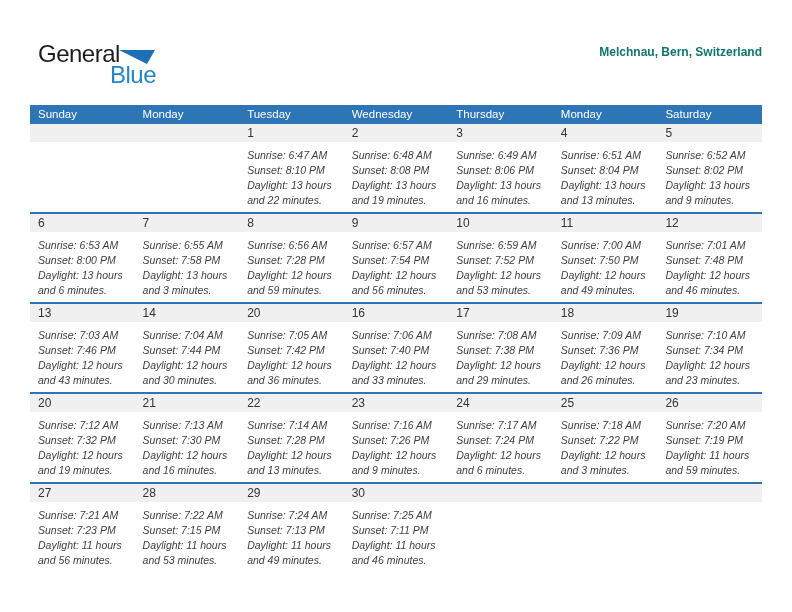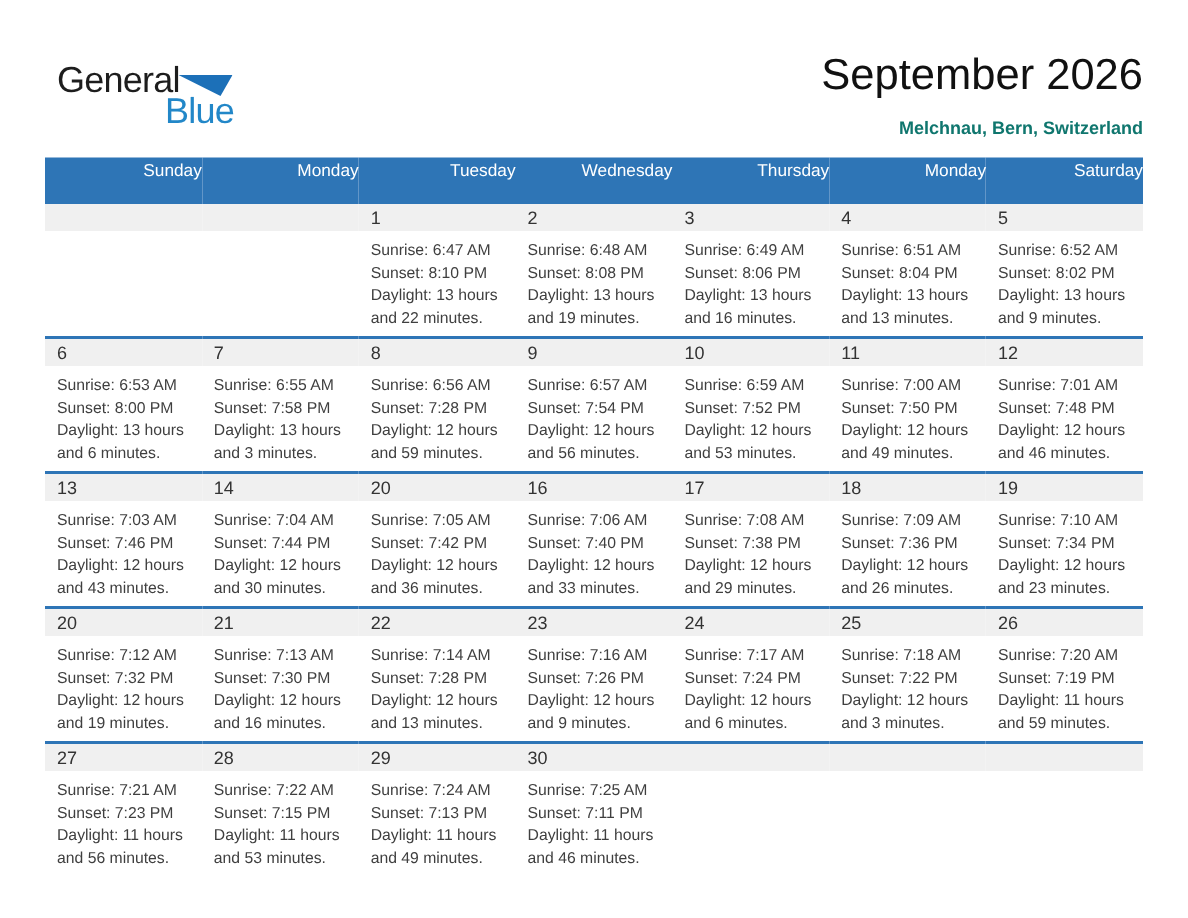--- a/index.html
+++ b/index.html
@@ -21,47 +21,46 @@
   .logo-blue{font-size:24px;font-weight:400;color:var(--logo-blue);margin-left:72px;margin-top:-3px;letter-spacing:-0.5px;}
   
   .titles{position:absolute;top:34px;right:30px;text-align:right;}
   .page-title{margin:0;font-size:29px;font-weight:400;color:#111;}
   .page-subtitle{margin-top:11px;font-size:12px;font-weight:700;color:#0f766e;text-align:right;}
   
   .calendar{position:absolute;top:105px;left:30px;width:732px;}
   table{border-collapse:collapse;table-layout:fixed;width:100%;}
   thead th{
     background:var(--blue);color:#fff;font-weight:400;font-size:11.5px;
-    text-align:right;padding:3px 0 16px 8px;
+    text-align:left;padding:3px 0 4px 8px;
   }
   tbody td{vertical-align:top;padding:0;height:88px;}
   tbody tr + tr{border-top:2px solid var(--blue);}
   .cell-head{
     background:var(--stripe);height:18px;line-height:18px;
     padding-left:8px;font-size:12px;color:#333;
   }
-  .cell-body{padding:6px 6px 0 8px;font-size:10.5px;line-height:15px;color:#3f3f3f;}
+  .cell-body{padding:6px 6px 0 8px;font-size:10.5px;line-height:15px;color:#3f3f3f;font-style:italic;}
 </style>
 </head>
 <body>
 
 <div class="page">
 
   <div class="logo">
     <div class="logo-row1">
       <span class="logo-general">General</span>
       <svg class="logo-triangle" width="36" height="16" viewBox="0 0 36 16">
         <polygon points="0,0 36,0 28,14" fill="#1C70B8"></polygon>
       </svg>
     </div>
     <div class="logo-blue">Blue</div>
   </div>
 
   <div class="titles">
-    <h1 class="page-title">September 2026</h1>
     <div class="page-subtitle">Melchnau, Bern, Switzerland</div>
   </div>
 
   <div class="calendar">
     <table>
       <thead>
         <tr>
             <th>Sunday</th>
             <th>Monday</th>
             <th>Tuesday</th>

